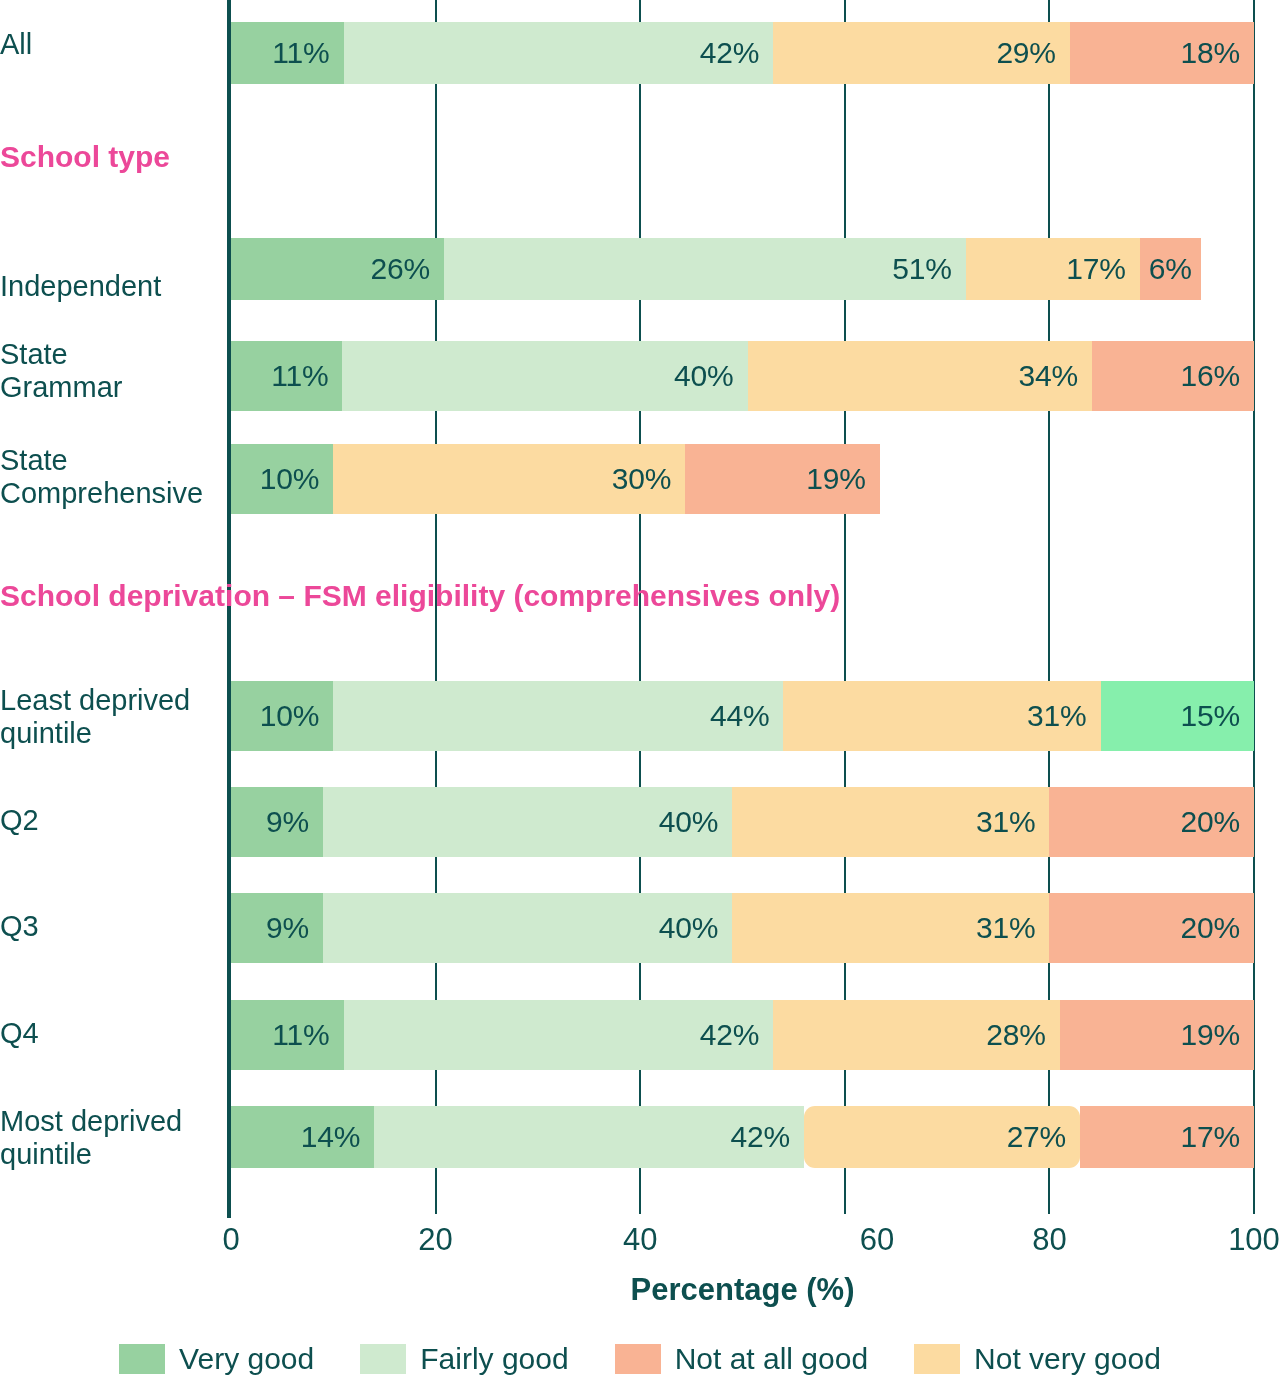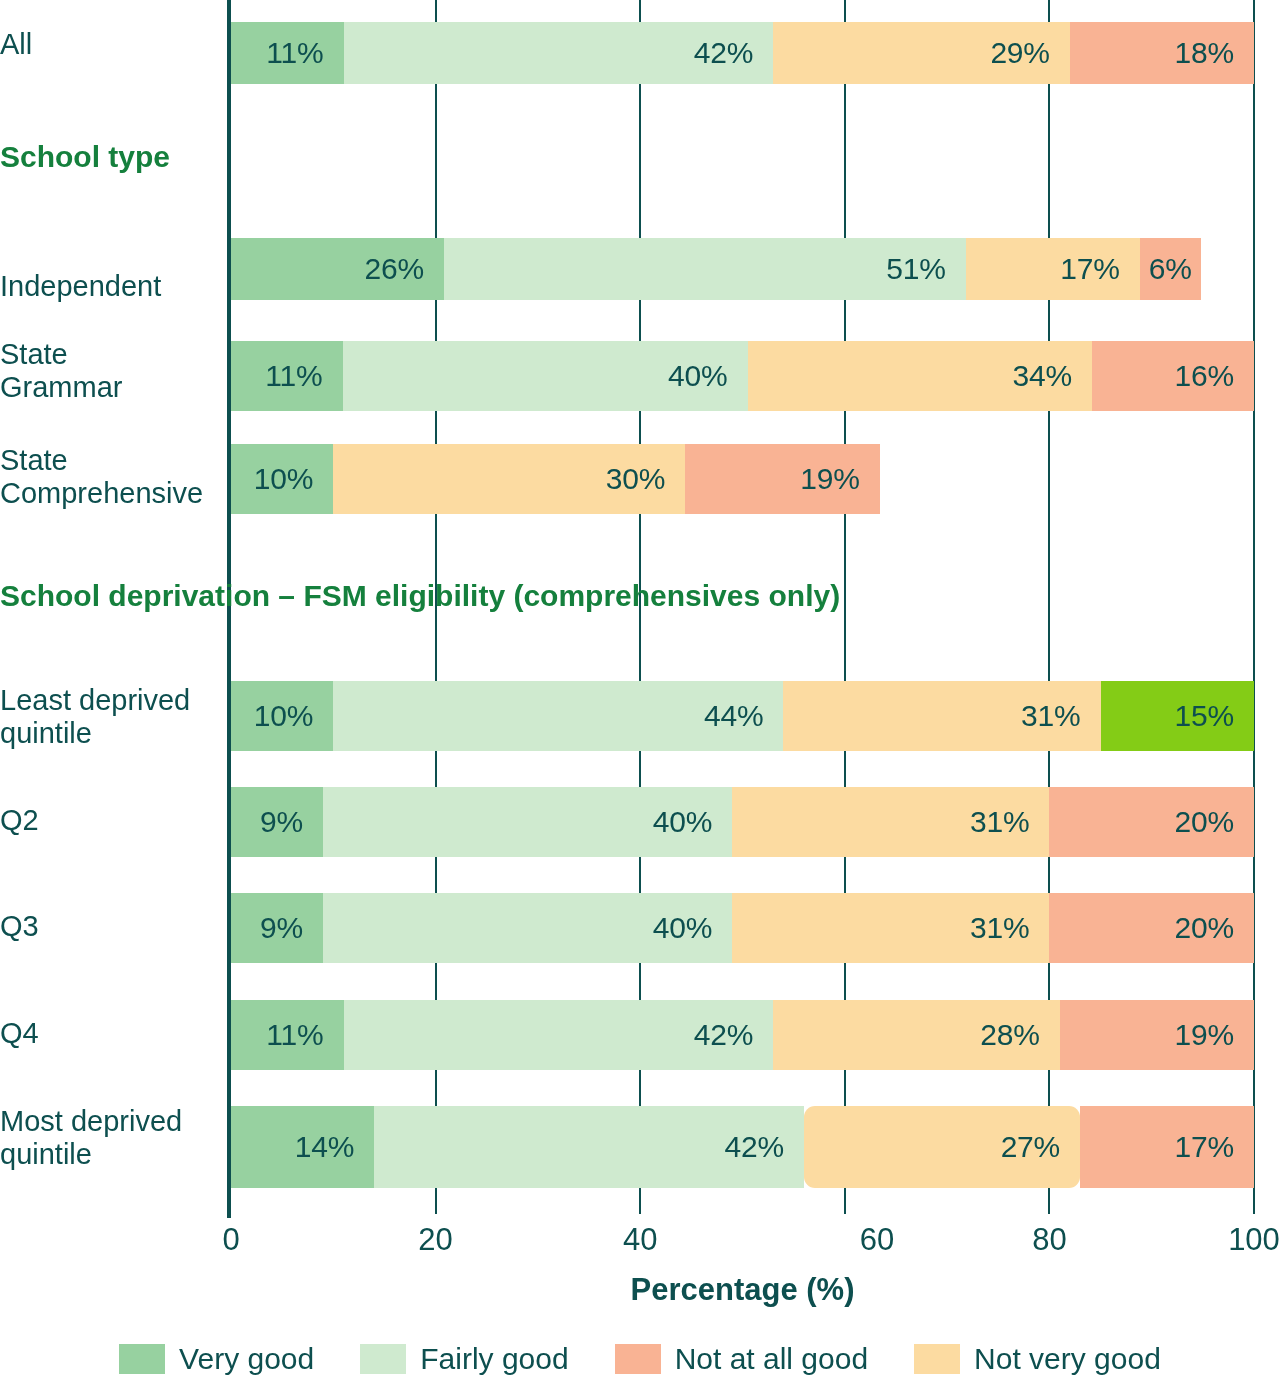--- a/index.html
+++ b/index.html
@@ -53,21 +53,21 @@
     flex-direction: row;
     align-items: stretch;
   }
 
   .seg {
     position: relative;
     display: flex;
     align-items: center;
     justify-content: flex-end;
     box-sizing: border-box;
-    padding-right: 20px;
+    padding-right: 14px;
     font-size: 30px;
     letter-spacing: -0.2px;
     color: #0d4f4f;
     white-space: nowrap;
     overflow: visible;
   }
   .seg.narrow {
     justify-content: center;
     padding-right: 0;
   }
@@ -81,21 +81,21 @@
     font-size: 29px;
     line-height: 1.15;
     color: #0d4f4f;
   }
 
   .section-head {
     position: absolute;
     left: 0px;
     font-size: 30px;
     font-weight: bold;
-    color: #15803d;
+    color: #ec4899;
     white-space: nowrap;
   }
 
   
   .xaxis-ticks {
     position: absolute;
     left: 231px;
     top: 1196px;
     width: 1023px;
     height: 20px;
@@ -250,21 +250,21 @@
       <div class="row" style="top: 681px; height: 70px;">
         <div class="seg" style="width: 102.3px; background: rgb(151, 209, 160);">
           <span>10%</span>
         </div>
         <div class="seg" style="width: 450.12px; background: rgb(207, 234, 207);">
           <span>44%</span>
         </div>
         <div class="seg" style="width: 317.13px; background: rgb(252, 219, 161);">
           <span>31%</span>
         </div>
-        <div class="seg" style="width: 153.45px; background: #84cc16;">
+        <div class="seg" style="width: 153.45px; background: #86efac;">
           <span>15%</span>
         </div>
       </div>
       <div class="cat-label" style="top: 804px;">
         <div>Q2</div>
       </div>
       <div class="row" style="top: 787px; height: 70px;">
         <div class="seg" style="width: 92.07px; background: rgb(151, 209, 160);">
           <span>9%</span>
         </div>
@@ -309,21 +309,21 @@
           <span>28%</span>
         </div>
         <div class="seg" style="width: 194.37px; background: rgb(249, 179, 148);">
           <span>19%</span>
         </div>
       </div>
       <div class="cat-label" style="top: 1105px;">
         <div>Most deprived</div>
         <div>quintile</div>
       </div>
-      <div class="row" style="top: 1106px; height: 82px;">
+      <div class="row" style="top: 1106px; height: 62px;">
         <div class="seg" style="width: 143.22px; background: rgb(151, 209, 160);">
           <span>14%</span>
         </div>
         <div class="seg" style="width: 429.66px; background: rgb(207, 234, 207);">
           <span>42%</span>
         </div>
         <div class="seg" style="width: 276.21px; background: rgb(252, 219, 161); border-radius: 11px;">
           <span>27%</span>
         </div>
         <div class="seg" style="width: 173.91px; background: rgb(249, 179, 148);">

